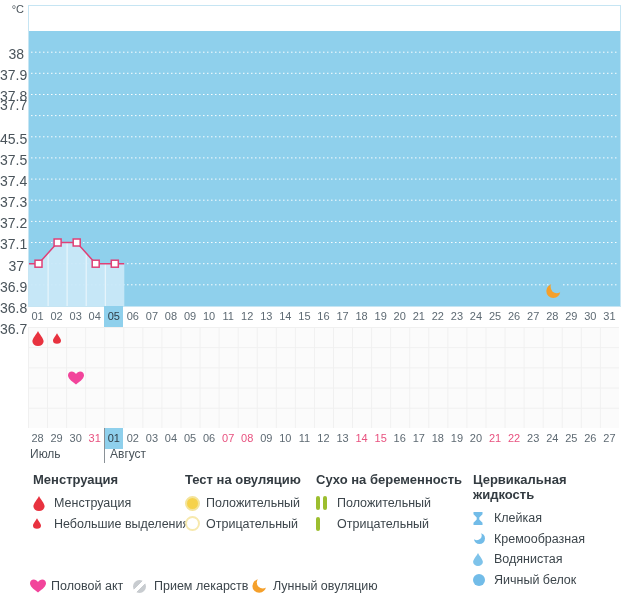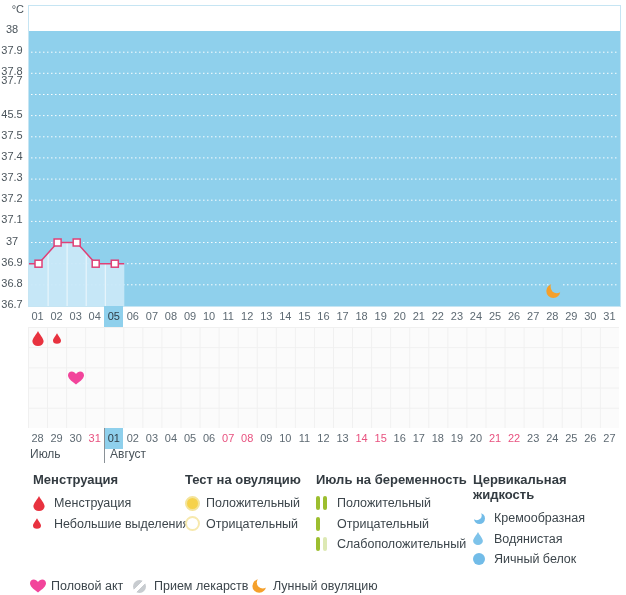--- a/index.html
+++ b/index.html
@@ -1,20 +1,20 @@
 <!DOCTYPE html>
 <html><head>
 <meta charset="utf-8">
 <style>
   html,body{margin:0;padding:0;}
   body{width:626px;height:595px;position:relative;background:#fff;
        font-family:"Liberation Sans",sans-serif;overflow:hidden;}
   .unit{position:absolute;left:0;top:3px;width:24px;text-align:right;
         font-size:11px;color:#4a545b;}
-  .ytick{position:absolute;width:24px;text-align:center;font-size:11px;color:#4a545b;}
+  .ytick{position:absolute;width:24px;text-align:right;font-size:14px;color:#4a545b;margin-top:23px;}
   .plot{position:absolute;left:28px;top:5px;width:591px;height:300px;
         border:1px solid #c6e5f3;}
   .plot svg{display:block;}
   .dayrow{position:absolute;left:28px;width:591px;height:21px;}
   #dayrow-top{top:306px;}
   #dayrow-cycle{top:428px;}
   .daycell{position:absolute;top:0;height:21px;line-height:21px;text-align:center;
            font-size:11px;color:#5e6a73;cursor:pointer;}
   .daycell.sel{background:#8fd0ec;color:#2e3c45;}
   .daycell.red{color:#e8517f;}
@@ -211,44 +211,45 @@
                   <span>Положительный</span>
       </div>
       <div class="lg-item">
                   <span class="lg-ic">
           <span class="c-yellow-o"></span>
         </span>
                   <span>Отрицательный</span>
       </div>
     </div>
     <div class="legend-col" style="left:316px">
-            <div class="lg-h">Июль на беременность</div>
+            <div class="lg-h">Сухо на беременность</div>
       <div class="lg-item">
                   <span class="lg-ic">
           <span class="bar"></span>
           <span class="bar"></span>
         </span>
                   <span>Положительный</span>
       </div>
       <div class="lg-item">
                   <span class="lg-ic">
           <span class="bar"></span>
         </span>
                   <span>Отрицательный</span>
       </div>
-      <div class="lg-item">
-                  <span class="lg-ic">
-          <span class="bar"></span>
-          <span class="bar pale"></span>
-        </span>
-                  <span>Слабоположительный</span>
-      </div>
     </div>
     <div class="legend-col" style="left:473px">
             <div class="lg-h">Цервикальная жидкость</div>
+      <div class="lg-item">
+                  <span class="lg-ic">
+          <svg width="10" height="13" viewBox="0 0 10 13">
+            <path d="M.5 0h9v2.3L6.3 5.5v2l3.2 3.2V13h-9v-2.3l3.2-3.2v-2L.5 2.3Z" fill="#72bce8"></path>
+          </svg>
+        </span>
+                  <span>Клейкая</span>
+      </div>
       <div class="lg-item">
                   <span class="lg-ic">
           <svg width="13" height="13" viewBox="0 0 13 13">
             <circle cx="6.5" cy="6.5" r="5.5" fill="#72bce8"></circle>
             <circle cx="3.8" cy="3.4" r="4.9" fill="#fff"></circle>
           </svg>
         </span>
                   <span>Кремообразная</span>
       </div>
       <div class="lg-item">

